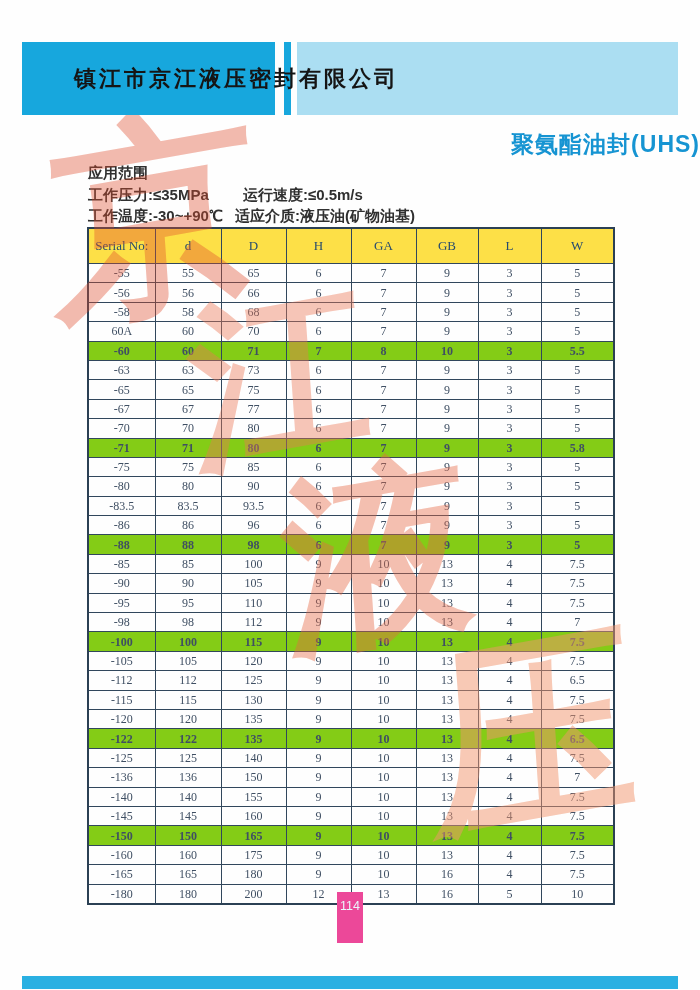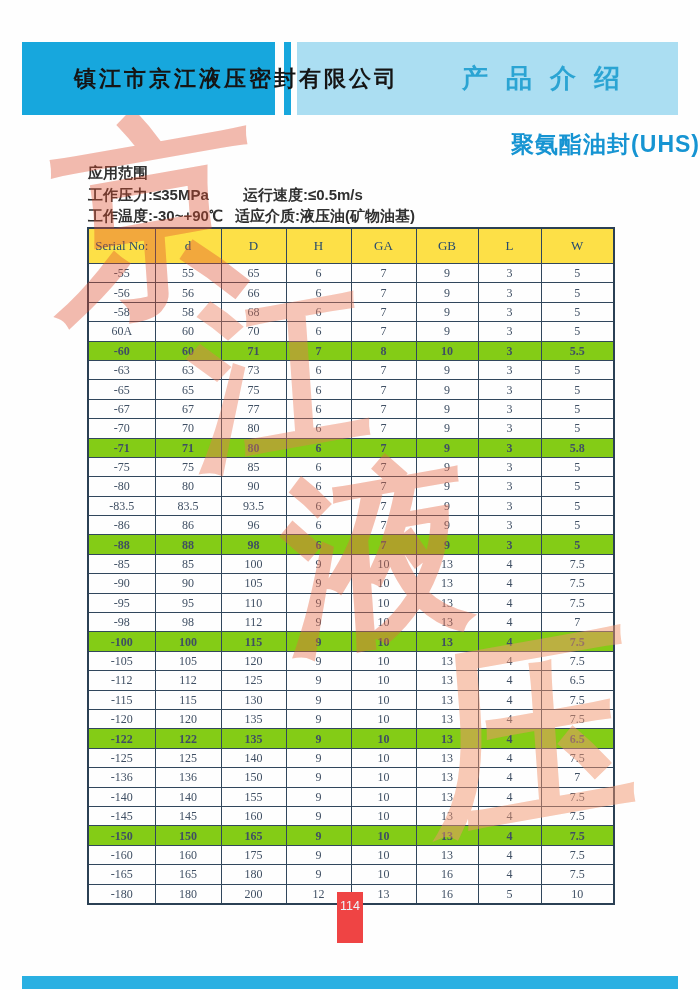--- a/index.html
+++ b/index.html
@@ -40,36 +40,35 @@
   
   .wm-layer { position:absolute; left:0; top:0; width:700px; height:990px; z-index:3; pointer-events:none; }
   .wm { position:absolute; font-family:"Liberation Serif", serif; font-weight:bold;
         transform:rotate(-10deg) skewX(-6deg); line-height:1; }
   .wm-0 { left:48px;  top:112px; font-size:210px; color:rgba(223,77,45,0.38); }
   .wm-1 { left:188px; top:288px; font-size:182px; color:rgba(236,120,85,0.42); }
   .wm-2 { left:282px; top:462px; font-size:192px; color:rgba(232,104,68,0.42); }
   .wm-3 { left:428px; top:632px; font-size:208px; color:rgba(241,148,108,0.50); }
 
   
-  .page-box { position:absolute; left:337px; top:892px; width:26px; height:51px; background:#ef4444; z-index:4;
+  .page-box { position:absolute; left:337px; top:892px; width:26px; height:51px; background:#ec4899; z-index:4;
               text-align:center; }
   .page-box span { display:inline-block; margin-top:7px; color:#eaf6fc; font-size:12.5px; }
   .footer-bar { position:absolute; left:22px; top:976px; width:656px; height:13px; background:#2ab0e2; z-index:4; }
 </style>
 </head>
 <body>
 
 <div class="page">
 
   <div class="hdr-bar-left"></div>
   <div class="hdr-bar-divider"></div>
   <div class="hdr-bar-right"></div>
 
   <div class="company">镇江市京江液压密封有限公司</div>
-  <div class="intro">产品介绍</div>
 
   <div class="title">聚氨酯油封(UHS)</div>
 
   <div class="specs">
     <div class="spec-h">应用范围</div>
     <div class="spec-line">
       <span>工作压力:≤35MPa</span>
       <span class="gap2">运行速度:≤0.5m/s</span>
     </div>
     <div class="spec-line">

